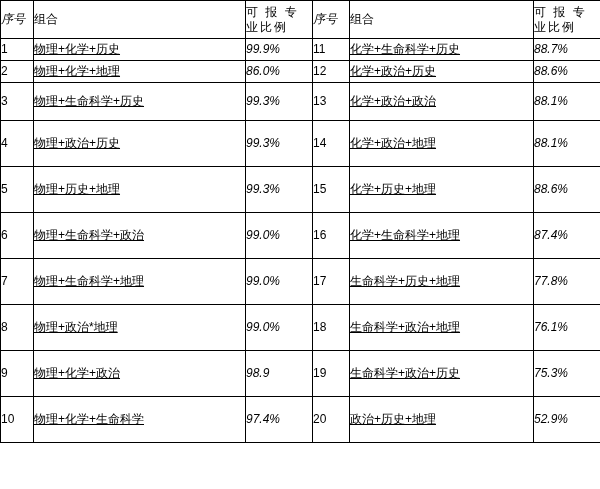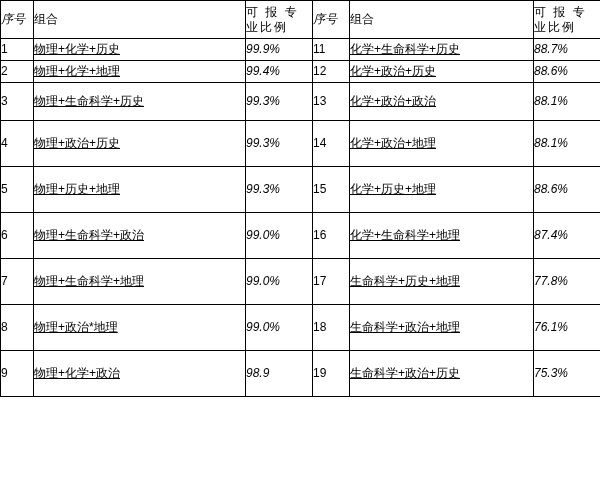--- a/index.html
+++ b/index.html
@@ -137,21 +137,21 @@
           <td class="seq">1</td>
           <td class="combo">物理+化学+历史</td>
           <td class="ratio">99.9%</td>
           <td class="seq">11</td>
           <td class="combo">化学+生命科学+历史</td>
           <td class="ratio">88.7%</td>
         </tr>
         <tr class="r-short">
           <td class="seq">2</td>
           <td class="combo">物理+化学+地理</td>
-          <td class="ratio">99.4%</td>
+          <td class="ratio">86.0%</td>
           <td class="seq">12</td>
           <td class="combo">化学+政治+历史</td>
           <td class="ratio">88.6%</td>
         </tr>
         <tr class="r-mid">
           <td class="seq">3</td>
           <td class="combo">物理+生命科学+历史</td>
           <td class="ratio">99.3%</td>
           <td class="seq">13</td>
           <td class="combo">化学+政治+政治</td>
@@ -198,15 +198,23 @@
           <td class="ratio">76.1%</td>
         </tr>
         <tr class="r-tall">
           <td class="seq">9</td>
           <td class="combo">物理+化学+政治</td>
           <td class="ratio">98.9</td>
           <td class="seq">19</td>
           <td class="combo">生命科学+政治+历史</td>
           <td class="ratio">75.3%</td>
         </tr>
+        <tr class="r-tall">
+          <td class="seq">10</td>
+          <td class="combo">物理+化学+生命科学</td>
+          <td class="ratio">97.4%</td>
+          <td class="seq">20</td>
+          <td class="combo">政治+历史+地理</td>
+          <td class="ratio">52.9%</td>
+        </tr>
       </tbody>
   </table>
 </div>
 
 </body></html>

